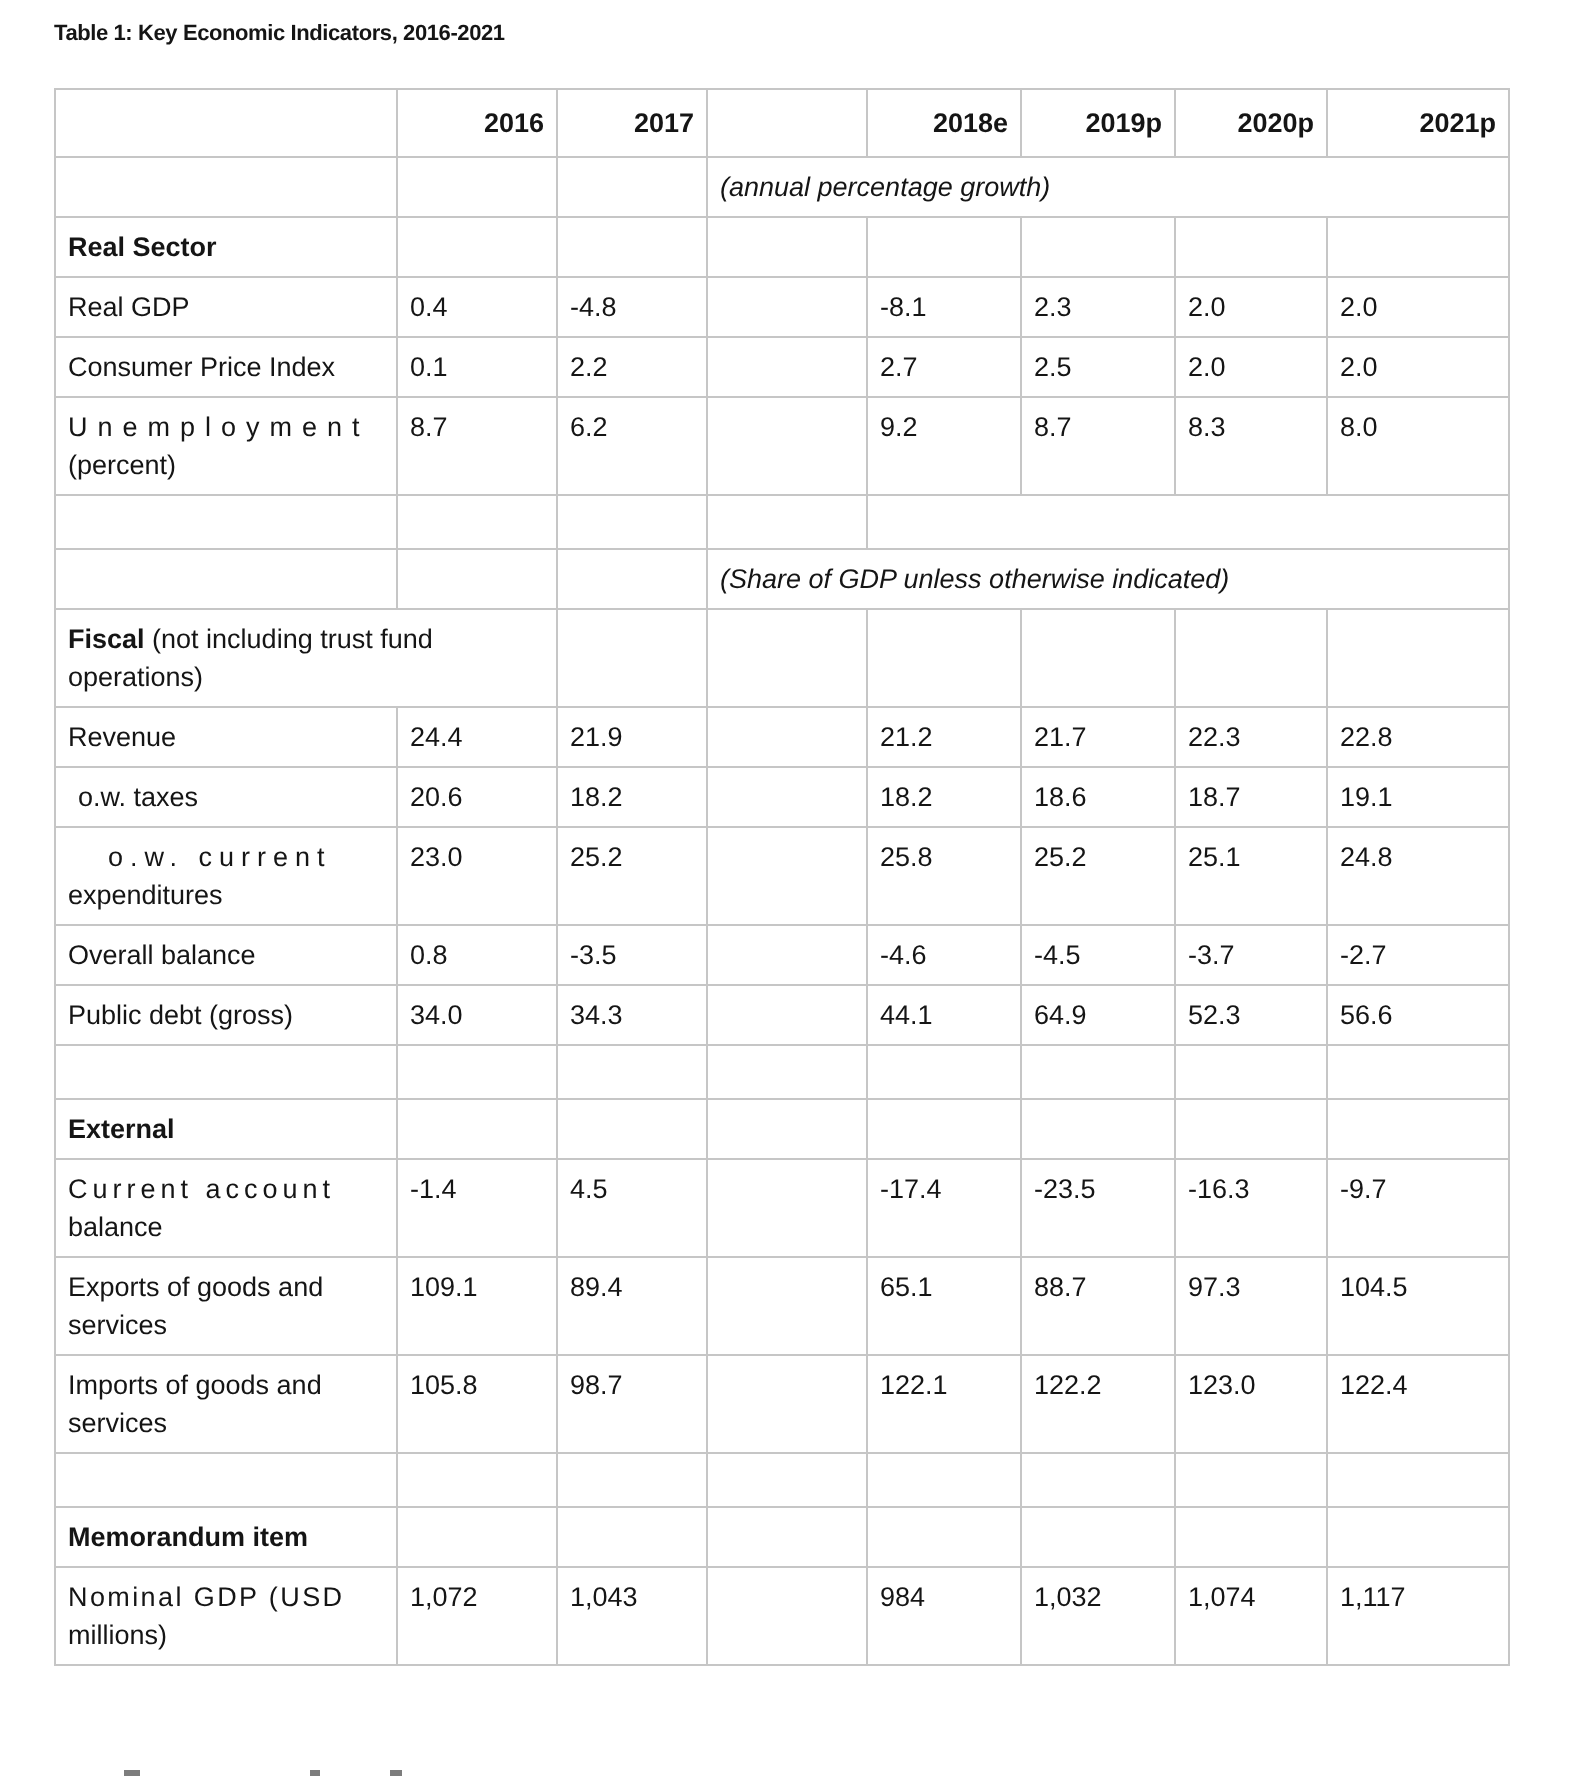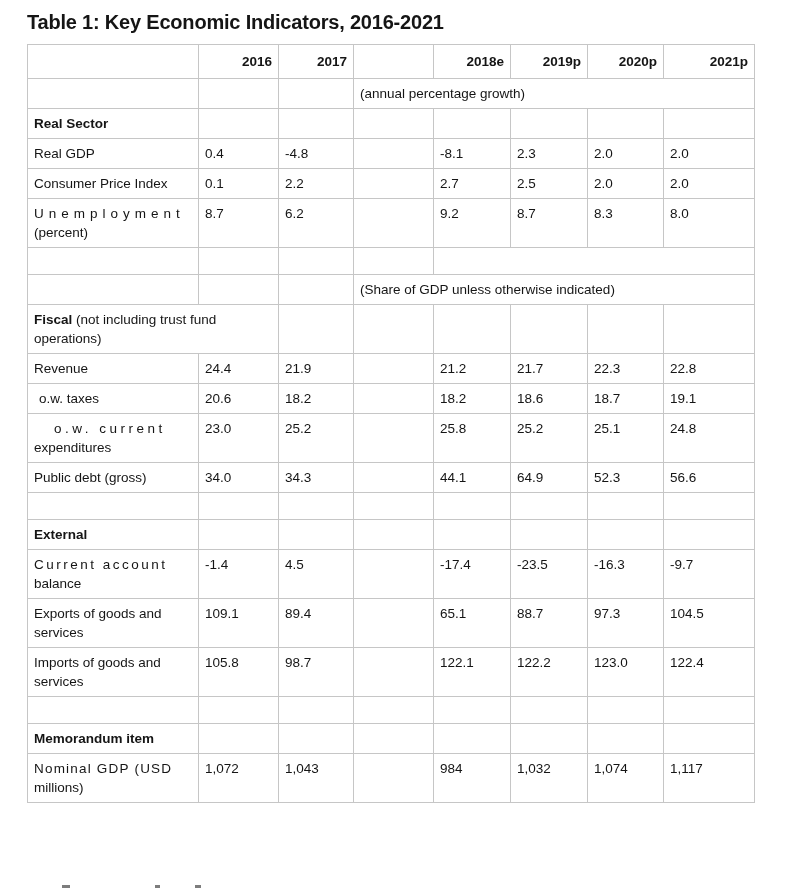--- a/index.html
+++ b/index.html
@@ -1,26 +1,26 @@
 <!DOCTYPE html>
 <html><head>
 <meta charset="utf-8">
 <style>
   html,body{margin:0;padding:0;background:#ffffff;}
   body{width:793px;height:889px;position:relative;overflow:hidden;
        font-family:"Liberation Sans",sans-serif;color:#151515;}
-  .title{position:absolute;left:27px;top:11px;font-size:20px;font-weight:bold;
+  .title{position:absolute;left:27px;top:11px;font-size:11px;font-weight:bold;
          letter-spacing:-0.2px;white-space:nowrap;}
   table.tbl{position:absolute;left:27px;top:44px;width:727px;border-collapse:collapse;
         table-layout:fixed;font-size:13.5px;line-height:19px;}
   .tbl td{border:1px solid #c6c6c6;padding:5px 6px;vertical-align:top;text-align:left;
       overflow:hidden;word-spacing:normal;}
   .b{font-weight:bold;}
   tr.hdr td{padding:7px 6px;font-weight:bold;text-align:right;}
-  .note{}
+  .note{font-style:italic;}
   .sec{font-weight:bold;}
   .just{text-align:justify;}
   .wrapn{padding-right:22px;}
   .ind5{text-indent:5px;}
   .unemp::first-line{letter-spacing:5px;}
   .curracct::first-line{letter-spacing:2.5px;}
   .owcur{text-indent:20px;}
   .owcur::first-line{letter-spacing:3.5px;}
   .nominal::first-line{letter-spacing:1.2px;}
   tr.blank td{height:16px;}
@@ -162,20 +162,30 @@
     <td class="just wrapn owcur">o.w. current expenditures</td>
     <td>23.0</td>
     <td>25.2</td>
     <td></td>
     <td>25.8</td>
     <td>25.2</td>
     <td>25.1</td>
     <td>24.8</td>
   </tr>
 
+  <tr>
+    <td>Overall balance</td>
+    <td>0.8</td>
+    <td>-3.5</td>
+    <td></td>
+    <td>-4.6</td>
+    <td>-4.5</td>
+    <td>-3.7</td>
+    <td>-2.7</td>
+  </tr>
 
 
   <tr>
     <td>Public debt (gross)</td>
     <td>34.0</td>
     <td>34.3</td>
     <td></td>
     <td>44.1</td>
     <td>64.9</td>
     <td>52.3</td>

